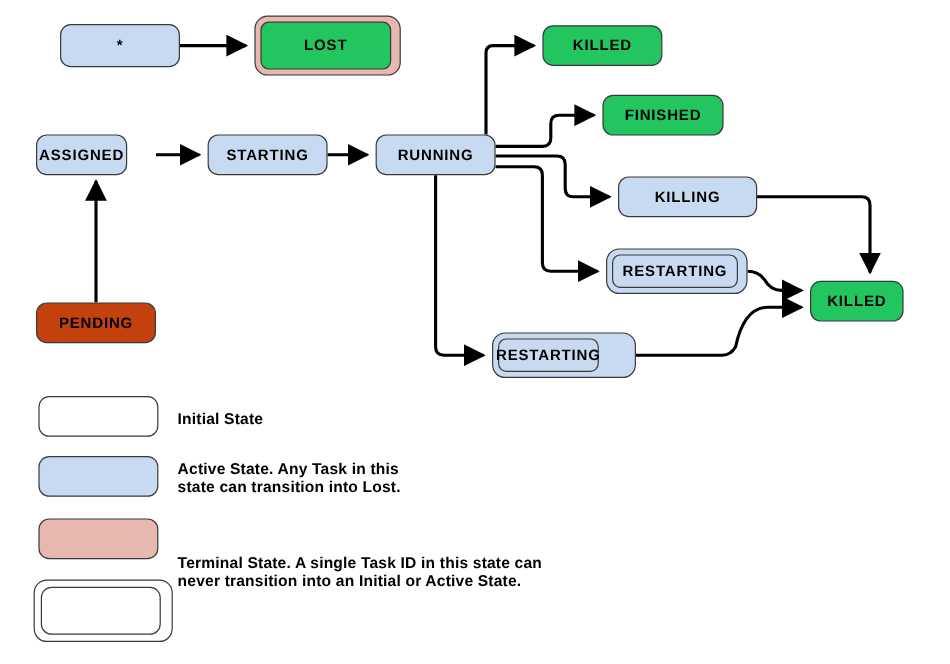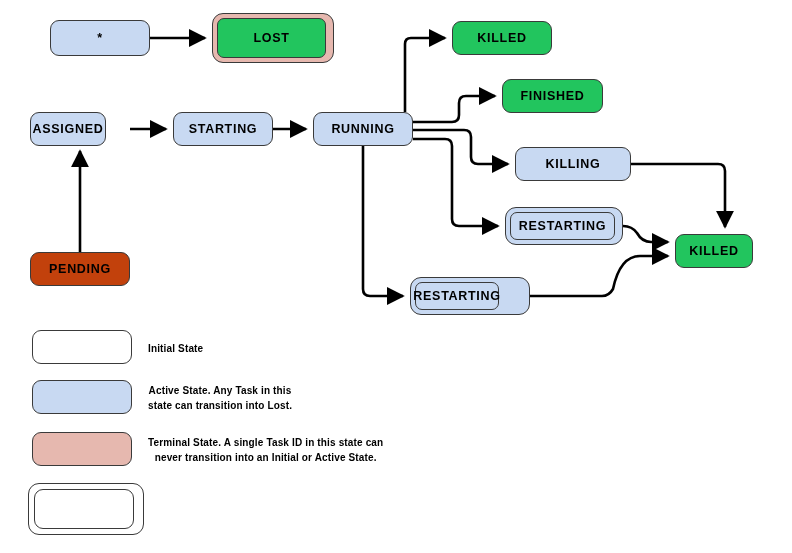--- a/index.html
+++ b/index.html
@@ -31,22 +31,22 @@
   .spawn.fill-pink{background:#e6b8af;}
   .spawn.fill-blue{background:#c8d9f2;}
   .node.inner{border-radius:7px;}
 
   
   .legend-swatch{
     position:absolute;box-sizing:border-box;
     border:1.6px solid #3a3a3a;border-radius:9px;background:#fff;
   }
   .legend-text{
-    position:absolute;font-size:10px;font-weight:bold;color:#000;
-    line-height:15px;letter-spacing:.15px;white-space:pre-line;text-align:center;
+    position:absolute;font-size:13px;font-weight:bold;color:#000;
+    line-height:15px;letter-spacing:.15px;white-space:pre-line;
   }
 </style>
 </head>
 <body>
 
 <div id="canvas">
   <svg class="edges" viewBox="0 0 792 553" xmlns="http://www.w3.org/2000/svg">
     <defs>
       <marker id="arrow" viewBox="0 0 10 10" refX="9" refY="5" markerWidth="7" markerHeight="7" orient="auto-start-reverse">
         <path d="M 0 0 L 10 5 L 0 10 z" fill="#000"></path>
@@ -93,17 +93,17 @@
     <div class="node inner active" style="left: 510px; top: 212px; width: 105px; height: 28px;">RESTARTING</div>
     <div class="spawn fill-blue" style="left: 410px; top: 277px; width: 120px; height: 38px;"></div>
     <div class="node inner active" style="left: 415px; top: 282px; width: 84px; height: 28px;">RESTARTING</div>
     <div class="node terminal" style="left: 675px; top: 234px; width: 78px; height: 34px;">KILLED</div>
     <div class="legend-swatch" style="left: 32px; top: 330px; width: 100px; height: 34px; background: rgb(255, 255, 255);"></div>
     <div class="legend-text" style="left: 148px; top: 341px;">Initial State</div>
     <div class="legend-swatch" style="left: 32px; top: 380px; width: 100px; height: 34px; background: rgb(200, 217, 242);"></div>
     <div class="legend-text" style="left: 148px; top: 383px;">Active State. Any Task in this
 state can transition into Lost.</div>
     <div class="legend-swatch" style="left: 32px; top: 432px; width: 100px; height: 34px; background: rgb(230, 184, 175);"></div>
-    <div class="legend-text" style="left: 148px; top: 435px;">Terminal State. A single Task ID in this state can
+    <div class="legend-text" style="left: 148px; top: 461px;">Terminal State. A single Task ID in this state can
 never transition into an Initial or Active State.</div>
     <div class="legend-swatch" style="left: 28px; top: 483px; width: 116px; height: 52px; border-radius: 11px;"></div>
     <div class="legend-swatch" style="left: 34px; top: 489px; width: 100px; height: 40px;"></div>
   </div>
 
 </body></html>

